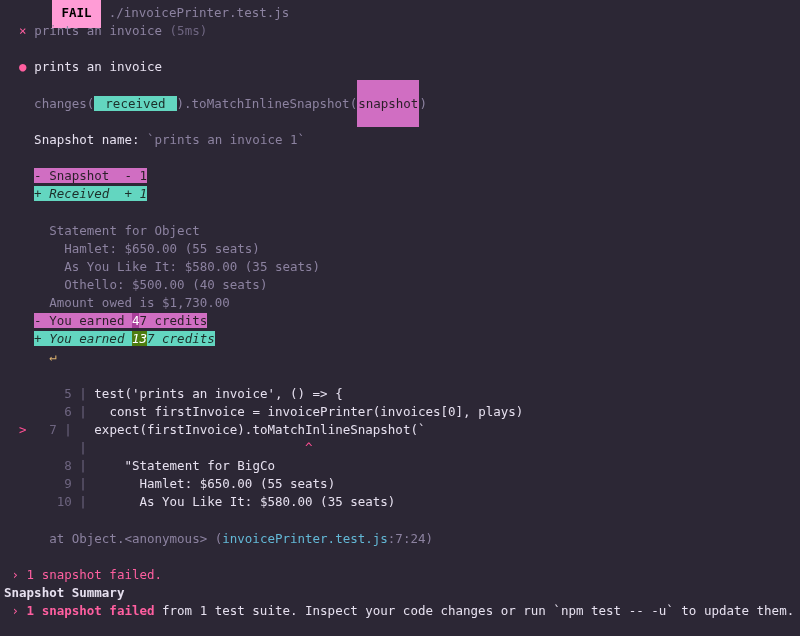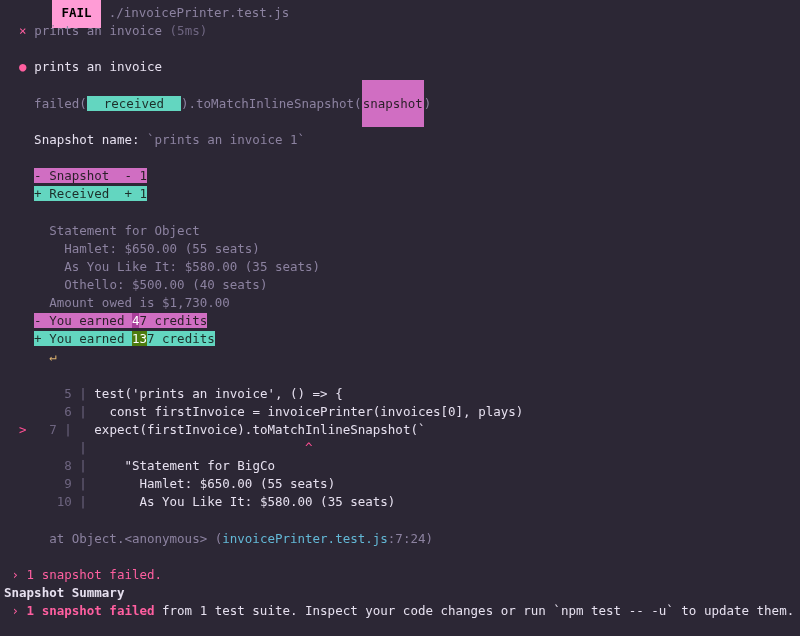--- a/index.html
+++ b/index.html
@@ -41,53 +41,54 @@
   .fail-badge {
     background: var(--pink-bg);
     color: #000;
     font-weight: 600;
     padding: 8px 2px;
     margin-left: 48px;
   }
   .recv-hl {
     background: var(--mint-hl);
     color: var(--cyan-fg);
-    padding: 0 17px;
+    padding: 0 11px;
   }
   .snap-hl {
     background: var(--magenta-bg);
     color: var(--magenta-fg);
     padding: 16px 1px;
   }
   .hl-pink {
     background: var(--magenta-bg);
     color: var(--magenta-fg);
   }
   .hl-mint {
     background: var(--mint-hl);
     color: var(--cyan-fg);
+    font-style: italic;
   }
   .dim { color: var(--dim); }
   .dim2 { color: var(--dim2); text-align: center; }
   .red { color: var(--red); }
   .cyan { color: var(--cyan-link); }
   .yellow { color: var(--yellow); }
   .bold { font-weight: 600; }
   .gut { color: var(--dim2); }
   .caret { color: var(--red-bright); }
 </style>
 </head>
 <body>
 
 <pre><span class="fail-badge"> FAIL </span> <span class="dim">./invoicePrinter.test.js</span>
   <span class="red">×</span> <span class="dim">prints an invoice</span> <span class="dim2">(5ms)</span>
 
   <span class="red">●</span> <span>prints an invoice</span>
 
-    <span class="dim"><span>failed(</span><span class="recv-hl">received</span><span>).toMatchInlineSnapshot(</span><span class="snap-hl">snapshot</span><span>)</span></span>
+    <span class="dim"><span>changes(</span><span class="recv-hl">received</span><span>).toMatchInlineSnapshot(</span><span class="snap-hl">snapshot</span><span>)</span></span>
 
     <span>Snapshot name: </span><span class="dim">`prints an invoice 1`</span>
 
     <span class="hl-pink">- Snapshot  - 1</span>
     <span class="hl-mint">+ Received  + 1</span>
 
     <span class="dim">  <span>Statement for Object</span></span>
     <span class="dim">  <span>  Hamlet: $650.00 (55 seats)</span></span>
     <span class="dim">  <span>  As You Like It: $580.00 (35 seats)</span></span>
     <span class="dim">  <span>  Othello: $500.00 (40 seats)</span></span>

